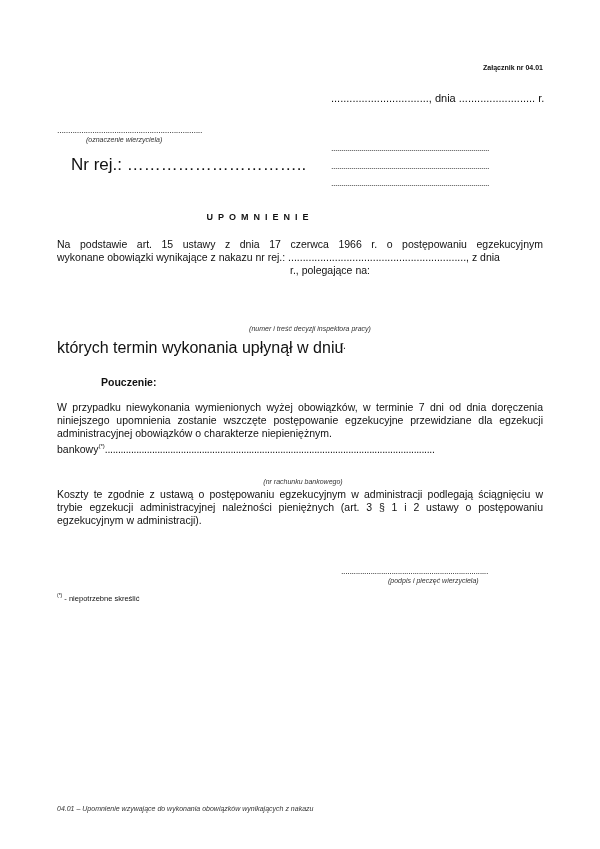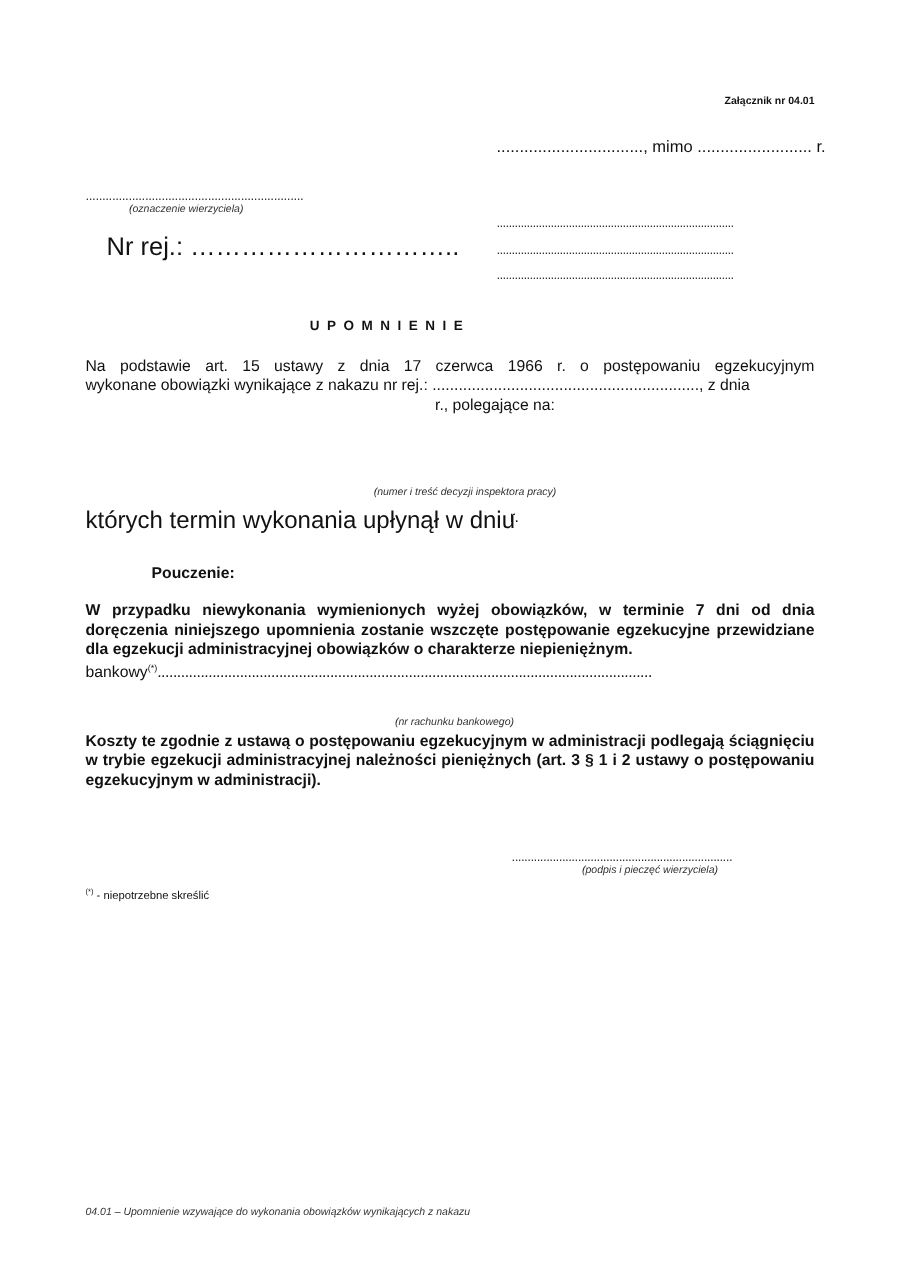--- a/index.html
+++ b/index.html
@@ -14,39 +14,39 @@
     .caption { font-size: 7px; font-style: italic; color: #333; }
     .creditor-cap { left: 86px; top: 136px; }
     .nrrej { left: 71px; top: 155px; font-size: 17px; }
     .addr { left: 331px; font-size: 9px; letter-spacing: -0.5px; color:#333; }
     .title { left: 0; width: 520px; text-align: center; top: 212px; font-size: 9px; font-weight: bold; letter-spacing: 5px; }
     .para {
       position: absolute; left: 57px; width: 486px; font-size: 10.5px; line-height: 13px;
       text-align: justify;
     }
     .para p { margin: 0; }
-    .para p.last { text-align-last: left; font-weight: bold; }
+    .para p.last { text-align-last: left; }
     .decision-cap { left: 0; width: 600px; text-align: center; top: 325px; padding-left: 20px; box-sizing: border-box; }
     .deadline { left: 57px; top: 339px; font-size: 16px; }
     .deadline-r { left: 340px; top: 339px; font-size: 10.5px; }
     .heading { left: 57px; top: 376px; font-size: 10.5px; font-weight: bold; margin-left: 44px; }
     .bank-cap { left: 0; width: 600px; text-align: center; top: 478px; padding-left: 6px; box-sizing: border-box; }
     .sign-line { left: 341px; top: 566px; font-size: 9px; letter-spacing: -0.4px; color:#333; }
     .sign-cap { left: 388px; top: 577px; }
     .footnote { left: 57px; top: 592px; font-size: 7.5px; }
     .footnote sup { font-size: 5px; }
     .footer { left: 57px; top: 805px; font-size: 7px; font-style: italic; color: #333; }
     sup.ref { font-size: 6px; }
     .indent { display: inline-block; width: 60px; }
   </style>
 </head>
 <body>
 
 <div class="abs annex">Załącznik nr 04.01</div>
-<div class="abs place-date">................................, mimo  ......................... r.</div>
+<div class="abs place-date">................................, dnia  ......................... r.</div>
 
 <div class="abs creditor-line">..................................................................</div>
 <div class="abs caption creditor-cap">(oznaczenie wierzyciela)</div>
 
 <div class="abs nrrej">
   <span>Nr rej.:</span>
   <span>…………………………..</span>
 </div>
 
 <div class="abs addr" style="top:143px;">...............................................................................</div>

